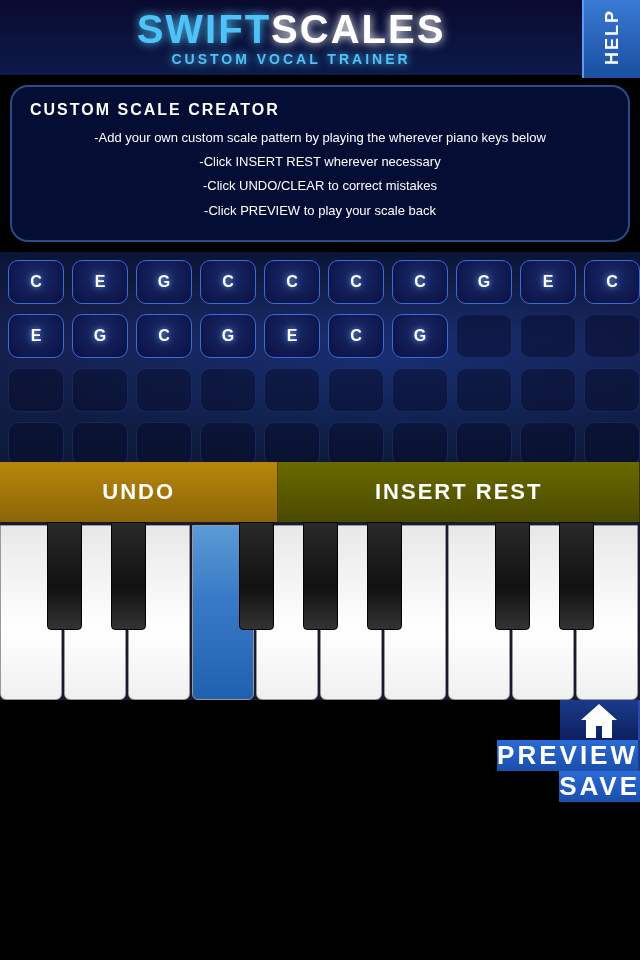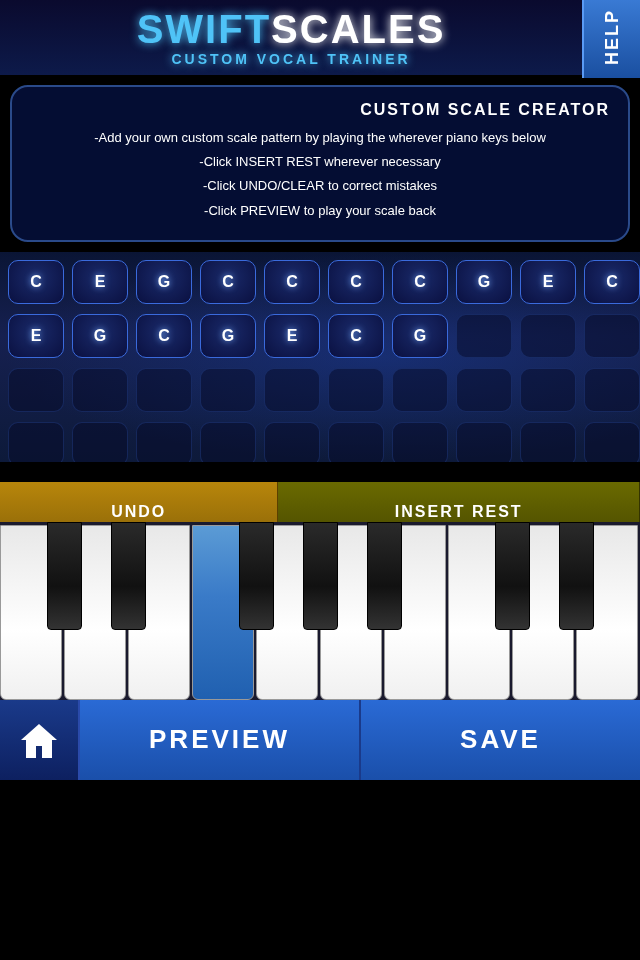--- a/index.html
+++ b/index.html
@@ -71,21 +71,21 @@
       margin: 10px auto;
       background: rgba(5, 15, 60, 0.85);
       border: 2px solid #2a4a8a;
       border-radius: 18px;
       padding: 14px 18px;
     }
     #instruction-title {
       color: #fff;
       font-size: 16px;
       font-weight: 700;
-      text-align: right;
+      text-align: left;
       letter-spacing: 2px;
       margin-bottom: 10px;
     }
     .instruction-line {
       color: #fff;
       font-size: 13px;
       text-align: center;
       margin-bottom: 6px;
       line-height: 1.4;
     }
@@ -147,27 +147,26 @@
       display: flex;
       flex-direction: row;
     }
     .action-btn {
       flex: 1;
       height: 60px;
       display: flex;
       align-items: center;
       justify-content: center;
       cursor: pointer;
-      font-size: 16px;
+      font-size: 22px;
       font-weight: 900;
       letter-spacing: 2px;
       color: #fff;
       border: none;
       outline: none;
-      margin-top: 20px;
     }
     #undo-btn {
       background: linear-gradient(180deg, #b8860b 0%, #8b6508 100%);
       border-right: 1px solid #5a4000;
     }
     #insert-rest-btn {
       background: linear-gradient(180deg, #6a6a00 0%, #4a4a00 100%);
       border-right: 1px solid #333300;
       flex: 1.3;
     }
@@ -213,21 +212,22 @@
       background: linear-gradient(180deg, #2a2a2a 0%, #111 60%, #333 100%);
       border: 1px solid #000;
       z-index: 2;
     }
 
     
     #bottom-bar {
       width: 640px;
       height: 80px;
       display: flex;
-      flex-direction: row;
+      flex-direction: column;
+      align-items: flex-end;
     }
     #home-btn {
       width: 80px;
       height: 80px;
       background: linear-gradient(180deg, #1a3a8a 0%, #0d2060 100%);
       display: flex;
       align-items: center;
       justify-content: center;
       cursor: pointer;
       border-right: 2px solid #2a4aaa;

